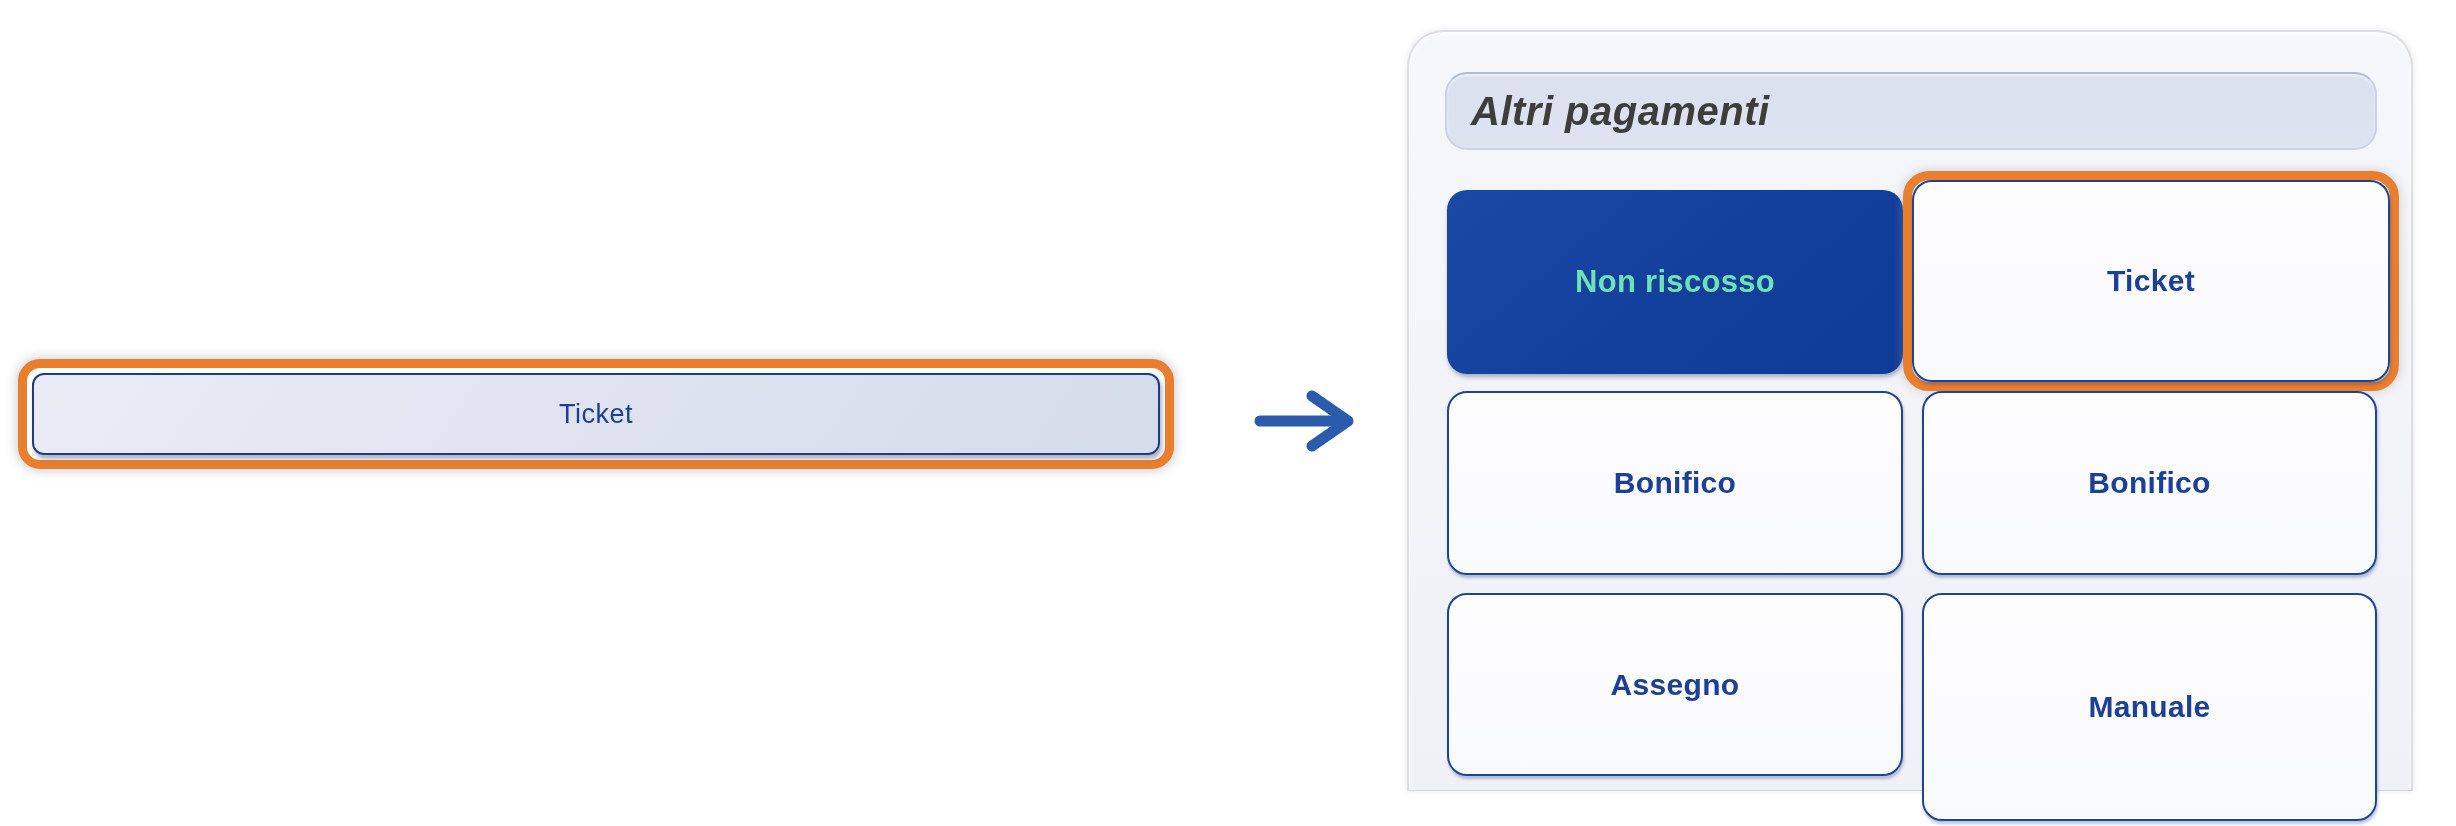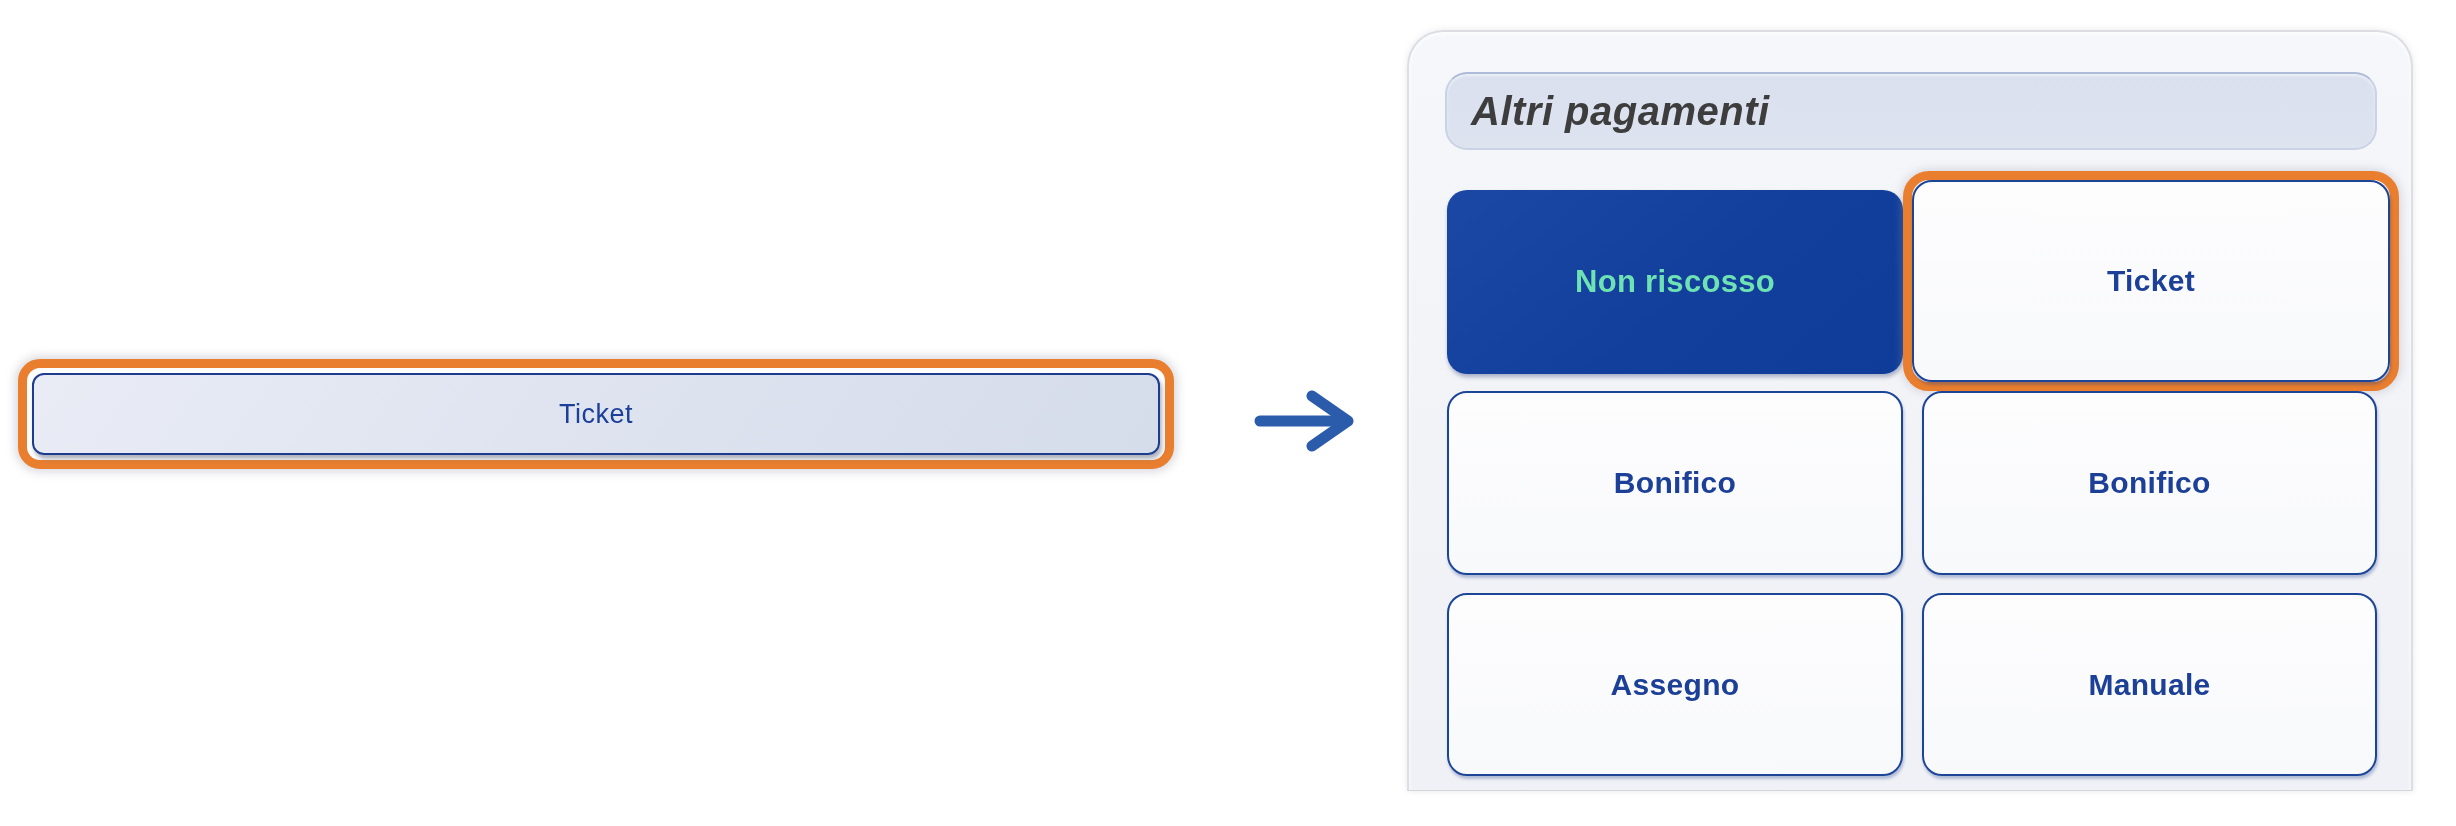--- a/index.html
+++ b/index.html
@@ -69,21 +69,21 @@
     background:linear-gradient(140deg,#1b47a5 0%,#123f9c 55%,#0f3c99 100%);
     border:none;
     box-shadow:1px 3px 4px rgba(20,40,100,0.35);
     color:#6fe2b4;font-size:31px;
   }
   
   .pos-r1c1{left:38px;top:158px;width:456px;height:184px;}
   .pos-r2c1{left:38px;top:359px;width:456px;height:184px;}
   .pos-r2c2{left:513px;top:359px;width:455px;height:184px;}
   .pos-r3c1{left:38px;top:561px;width:456px;height:183px;}
-  .pos-r3c2{left:513px;top:561px;width:455px;height:183px;}
+  .pos-r3c2{left:513px;top:561px;width:455px;height:228px;}
 
   .annotation-box.ticket{
     left:494px;top:139px;width:496px;height:220px;
     border-radius:26px;background:transparent;
     box-shadow:0 0 8px 2px rgba(150,150,165,0.30);
   }
 </style>
 </head>
 <body>
 

